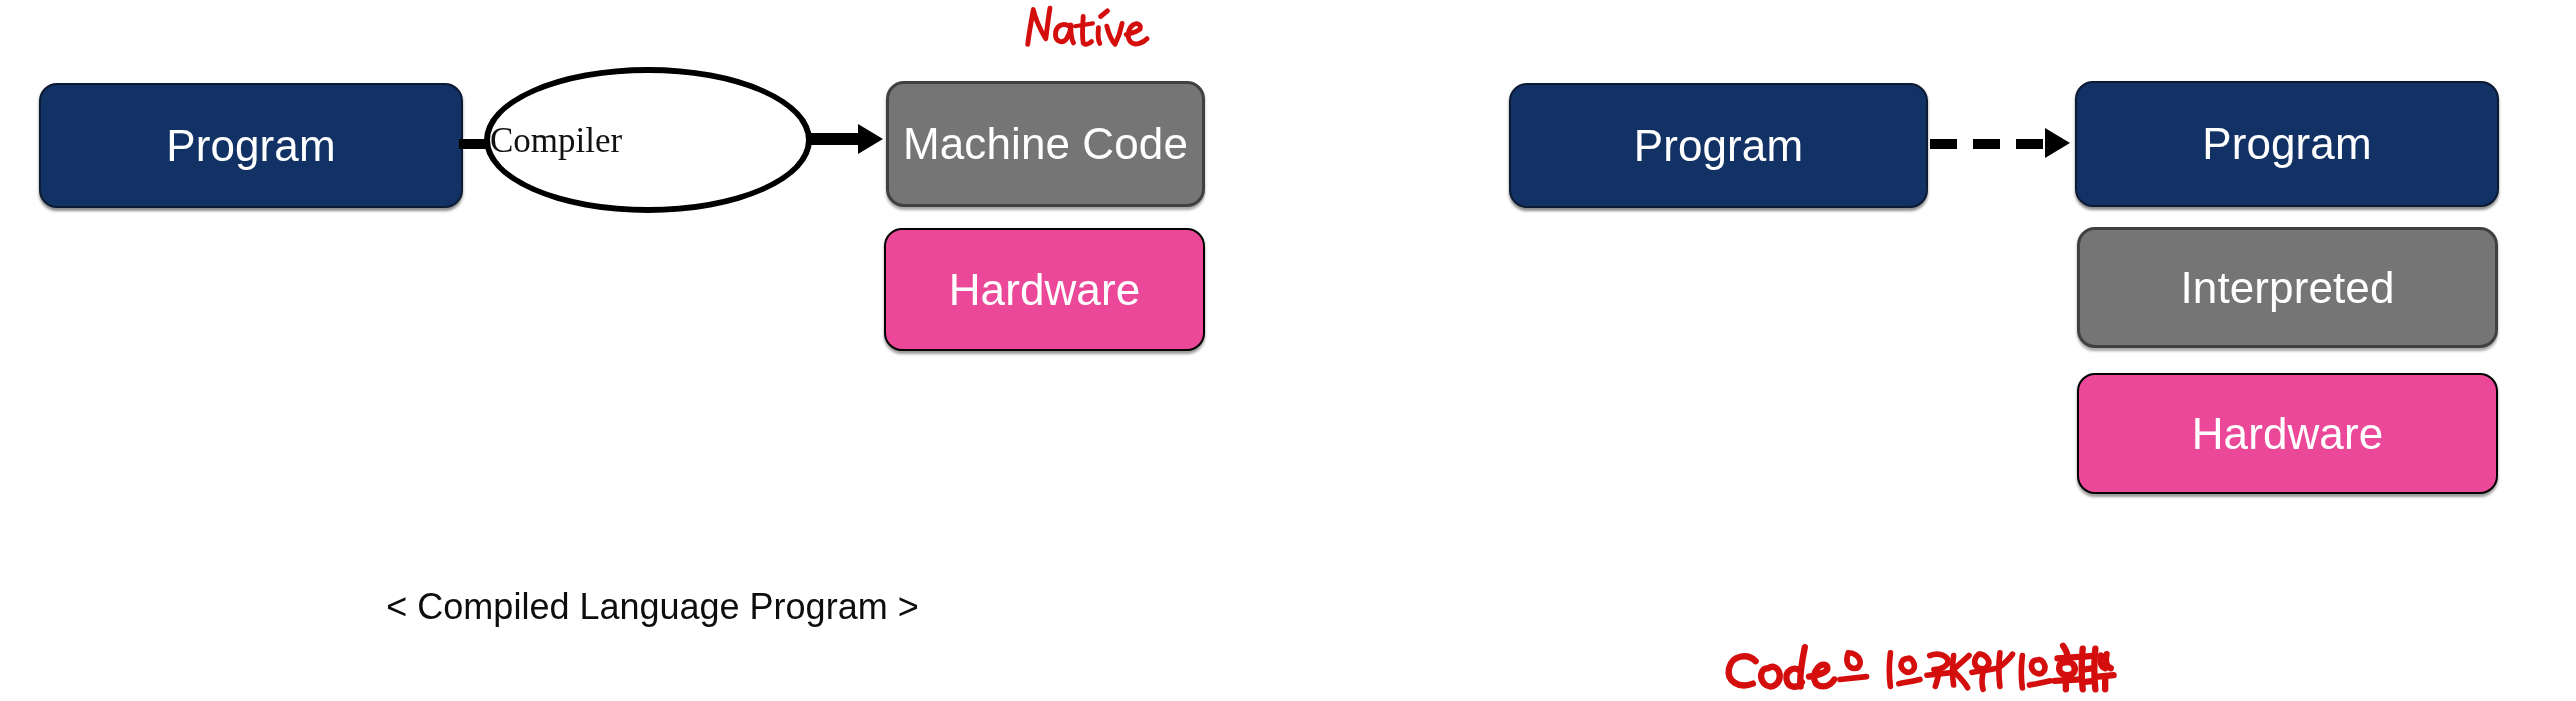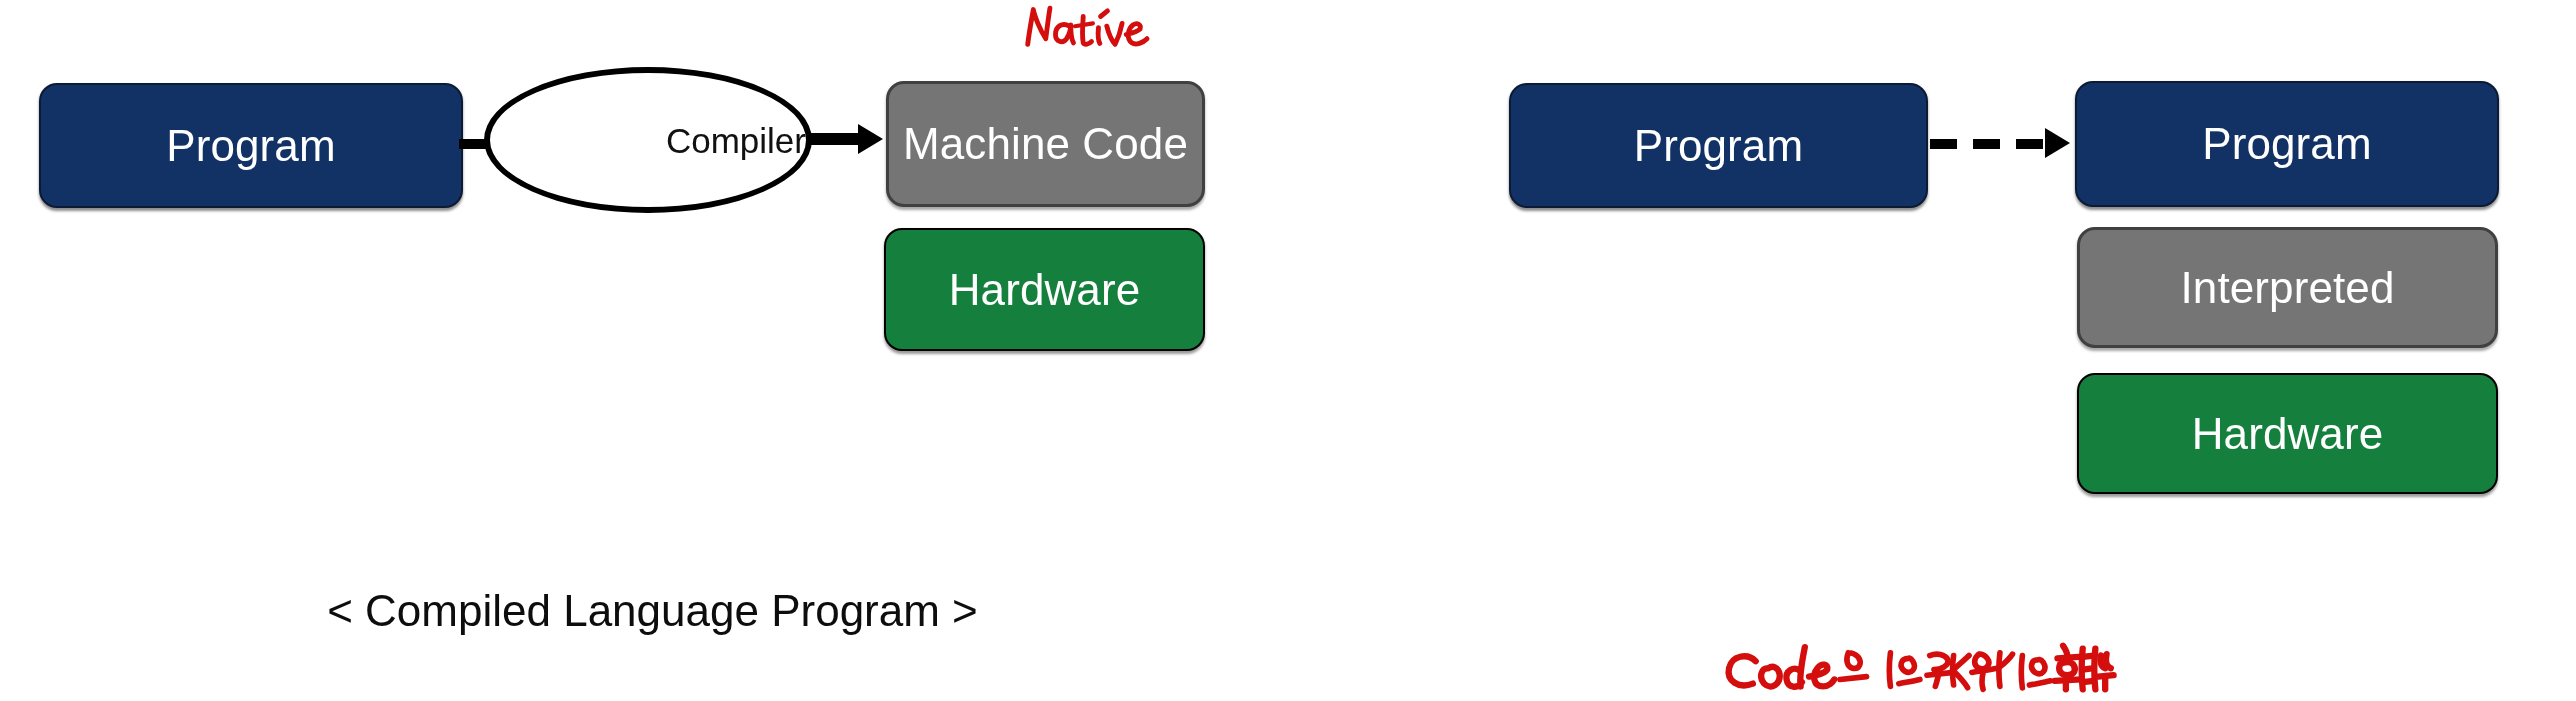--- a/index.html
+++ b/index.html
@@ -35,41 +35,42 @@
     background: #123265;
     border: 2.1px solid #0c1b33;
     box-shadow: 0 2.1px 2.8px rgba(0,0,0,0.45);
   }
   .node-gray {
     background: #757575;
     border: 3.5px solid #404040;
     box-shadow: 0 2.1px 2.8px rgba(0,0,0,0.35);
   }
   .node-black {
-    background: #15803d;
+    background: #ec4899;
     border: 2.1px solid #000000;
     box-shadow: 0 2.1px 2.8px rgba(0,0,0,0.4);
     text-align: right;
   }
 
   
   .ellipse-node {
     position: absolute;
     box-sizing: border-box;
     display: flex;
     align-items: center;
-    justify-content: flex-end;
+    justify-content: flex-start;
     background: #ffffff;
     border: 6.3px solid #000000;
     border-radius: 50%;
     color: #111111;
     font-size: 35px;
     line-height: 1;
     white-space: nowrap;
     user-select: none;
+    font-family: Liberation Serif, serif;
   }
 
   
   .conn {
     position: absolute;
   }
   .solid-line {
     background: #000000;
   }
   .arrow-head {
@@ -85,21 +86,21 @@
     background-image: repeating-linear-gradient(
         to right,
         #000000 0px, #000000 27px,
         rgba(0,0,0,0) 27px, rgba(0,0,0,0) 43px);
   }
 
   
   .caption {
     position: absolute;
     text-align: center;
-    font-size: 44px;
+    font-size: 36px;
     color: #0d0d0d;
     white-space: nowrap;
     user-select: none;
   }
 
   
   .handwritten {
     position: absolute;
   }
   .handwritten svg { display: block; overflow: visible; }

